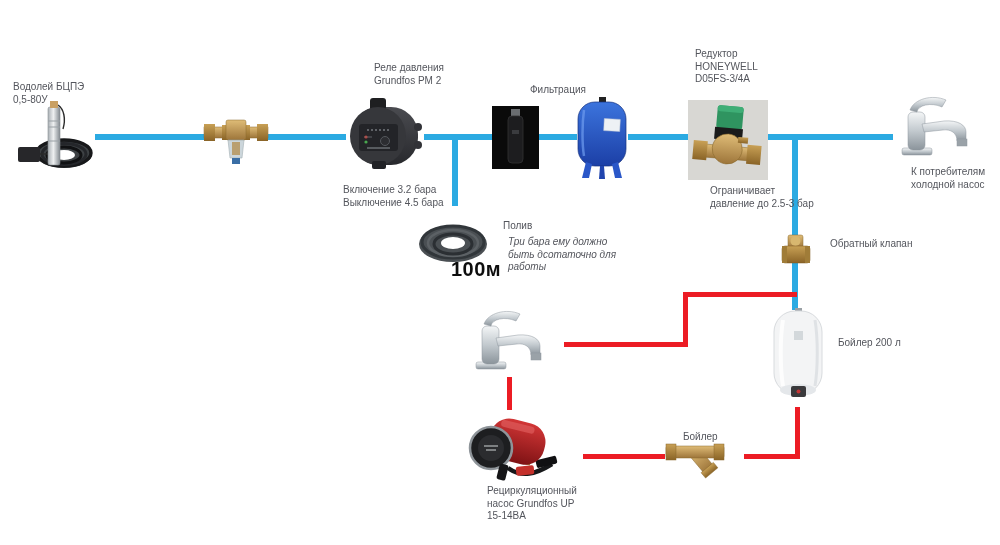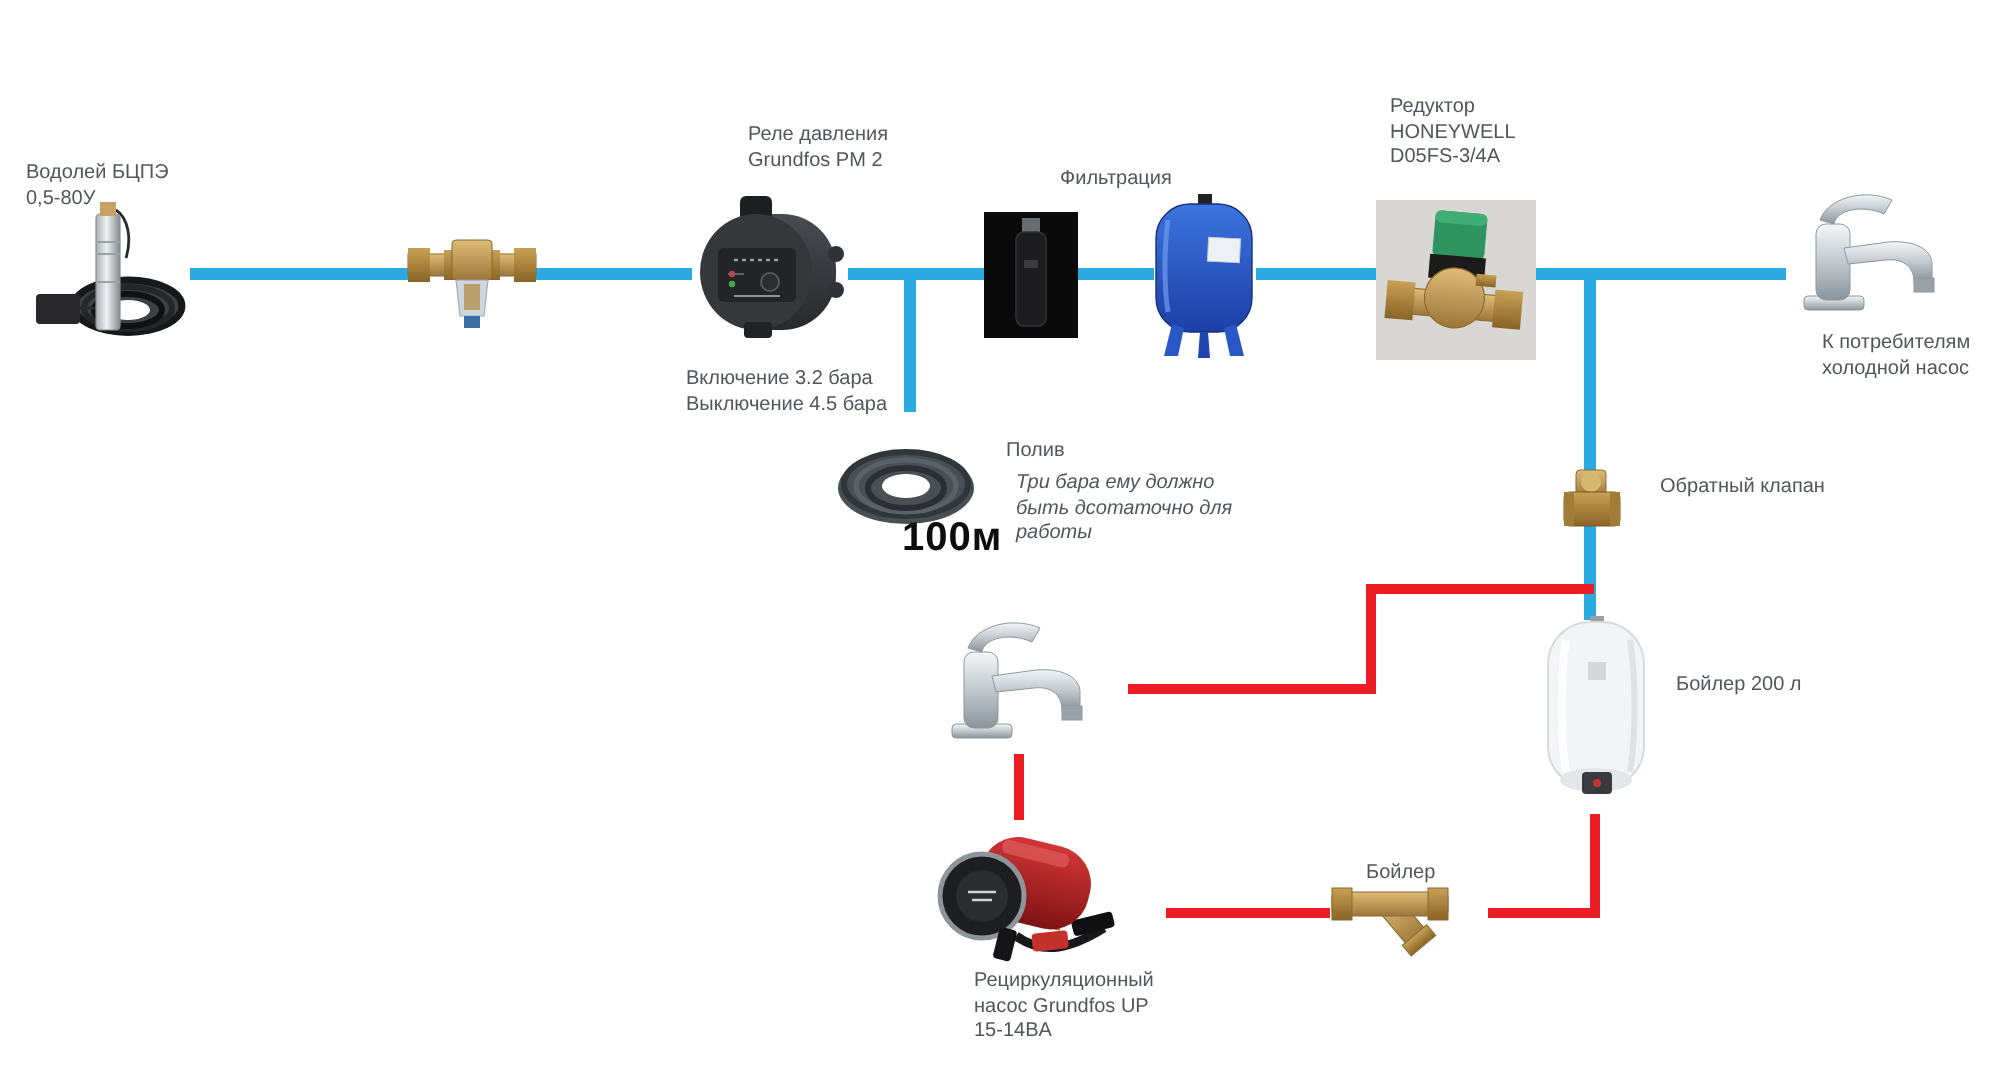--- a/index.html
+++ b/index.html
@@ -274,20 +274,22 @@
   <div class="lbl" id="lbl-vodoley">Водолей БЦПЭ
 0,5-80У</div>
   <div class="lbl" id="lbl-relay">Реле давления
 Grundfos PM 2</div>
   <div class="lbl" id="lbl-relay-note">Включение 3.2 бара
 Выключение 4.5 бара</div>
   <div class="lbl" id="lbl-filtration">Фильтрация</div>
   <div class="lbl" id="lbl-reducer">Редуктор
 HONEYWELL
 D05FS-3/4A</div>
+  <div class="lbl" id="lbl-reducer-note">Ограничивает
+давление до 2.5-3 бар</div>
   <div class="lbl" id="lbl-cold">К потребителям
 холодной насос</div>
   <div class="lbl" id="lbl-checkvalve">Обратный клапан</div>
   <div class="lbl" id="lbl-boiler">Бойлер 200 л</div>
   <div class="lbl" id="lbl-poliv">Полив</div>
   <div class="lbl" id="lbl-poliv-note">Три бара ему должно
 быть дсотаточно для
 работы</div>
   <div class="bold-tag" id="lbl-100m">100м</div>
   <div class="lbl" id="lbl-recirc">Рециркуляционный

